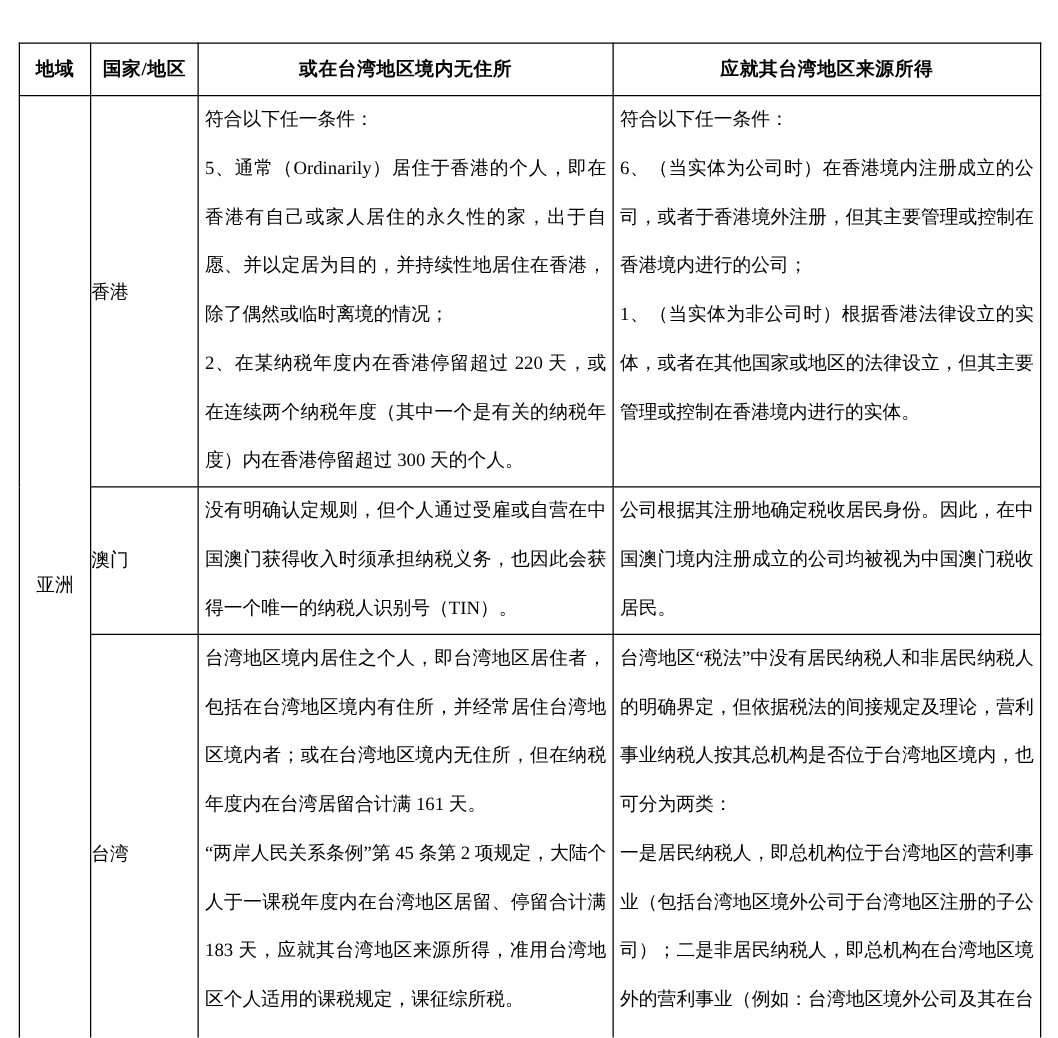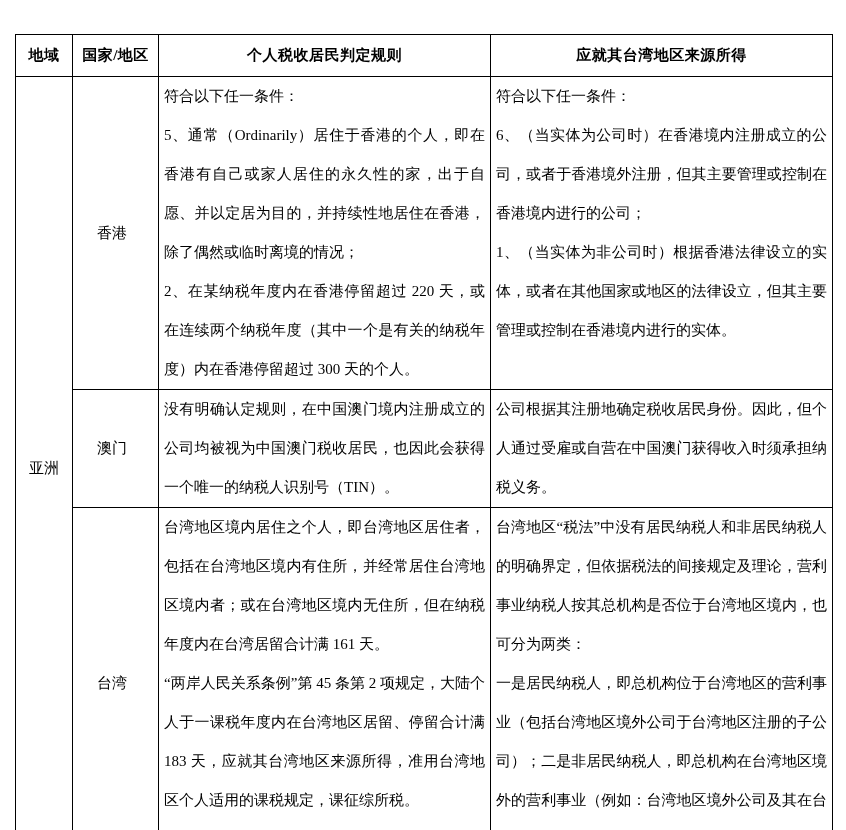--- a/index.html
+++ b/index.html
@@ -38,21 +38,21 @@
     vertical-align: middle;
     letter-spacing: 0.5px;
   }
   td.region-cell {
     text-align: center;
     vertical-align: middle;
   }
   td.juris-cell {
     text-align: left;
     vertical-align: middle;
-    padding-left: 24px;
+    padding-left: 0;
   }
   td.content-cell {
     vertical-align: top;
     padding: 0 5px;
   }
   td.content-cell p {
     line-height: 39px;
     text-align: justify;
     text-justify: inter-ideograph;
   }
@@ -65,21 +65,21 @@
     <colgroup>
       <col style="width:57px">
       <col style="width:86px">
       <col style="width:332px">
       <col style="width:342px">
     </colgroup>
     <thead>
       <tr class="row-header">
         <th class="header-cell">地域</th>
         <th class="header-cell">国家/地区</th>
-        <th class="header-cell">个人税收居民判定规则</th>
+        <th class="header-cell">或在台湾地区境内无住所</th>
         <th class="header-cell">应就其台湾地区来源所得</th>
       </tr>
     </thead>
     <tbody>
       <tr class="row-hongkong">
         <td class="region-cell" rowspan="3">亚洲</td>
         <td class="juris-cell">香港</td>
         <td class="content-cell">
           <p>符合以下任一条件：</p>
           <p>5、通常（Ordinarily）居住于香港的个人，即在香港有自己或家人居住的永久性的家，出于自愿、并以定居为目的，并持续性地居住在香港，除了偶然或临时离境的情况；</p>
@@ -87,24 +87,24 @@
         </td>
         <td class="content-cell">
           <p>符合以下任一条件：</p>
           <p>6、（当实体为公司时）在香港境内注册成立的公司，或者于香港境外注册，但其主要管理或控制在香港境内进行的公司；</p>
           <p>1、（当实体为非公司时）根据香港法律设立的实体，或者在其他国家或地区的法律设立，但其主要管理或控制在香港境内进行的实体。</p>
         </td>
       </tr>
       <tr class="row-macau">
         <td class="juris-cell">澳门</td>
         <td class="content-cell">
-          <p>没有明确认定规则，在中国澳门境内注册成立的公司均被视为中国澳门税收居民，也因此会获得一个唯一的纳税人识别号（TIN）。</p>
+          <p>没有明确认定规则，但个人通过受雇或自营在中国澳门获得收入时须承担纳税义务，也因此会获得一个唯一的纳税人识别号（TIN）。</p>
         </td>
         <td class="content-cell">
-          <p>公司根据其注册地确定税收居民身份。因此，但个人通过受雇或自营在中国澳门获得收入时须承担纳税义务。</p>
+          <p>公司根据其注册地确定税收居民身份。因此，在中国澳门境内注册成立的公司均被视为中国澳门税收居民。</p>
         </td>
       </tr>
       <tr class="row-taiwan">
         <td class="juris-cell">台湾</td>
         <td class="content-cell">
           <p>台湾地区境内居住之个人，即台湾地区居住者，包括在台湾地区境内有住所，并经常居住台湾地区境内者；或在台湾地区境内无住所，但在纳税年度内在台湾居留合计满 161 天。</p>
           <p>“两岸人民关系条例”第 45 条第 2 项规定，大陆个人于一课税年度内在台湾地区居留、停留合计满 183 天，应就其台湾地区来源所得，准用台湾地区个人适用的课税规定，课征综所税。</p>
         </td>
         <td class="content-cell">
           <p>台湾地区“税法”中没有居民纳税人和非居民纳税人的明确界定，但依据税法的间接规定及理论，营利事业纳税人按其总机构是否位于台湾地区境内，也可分为两类：</p>

